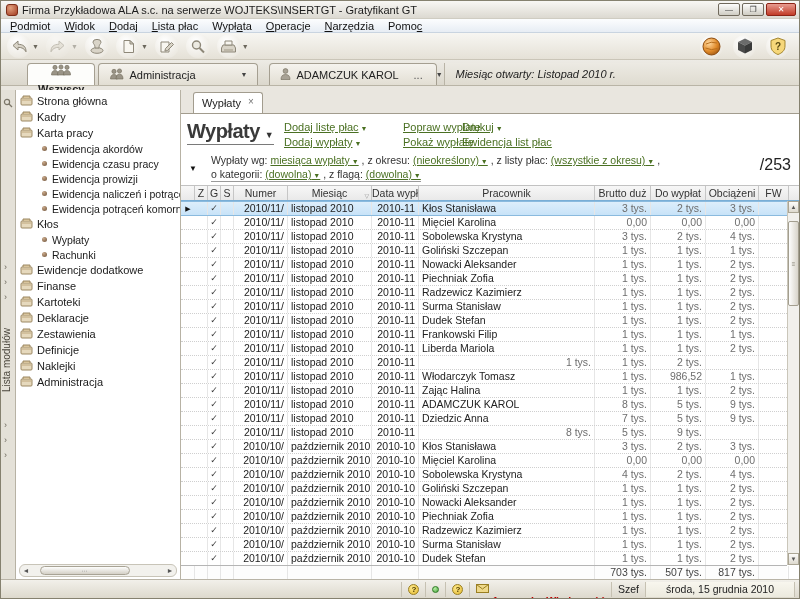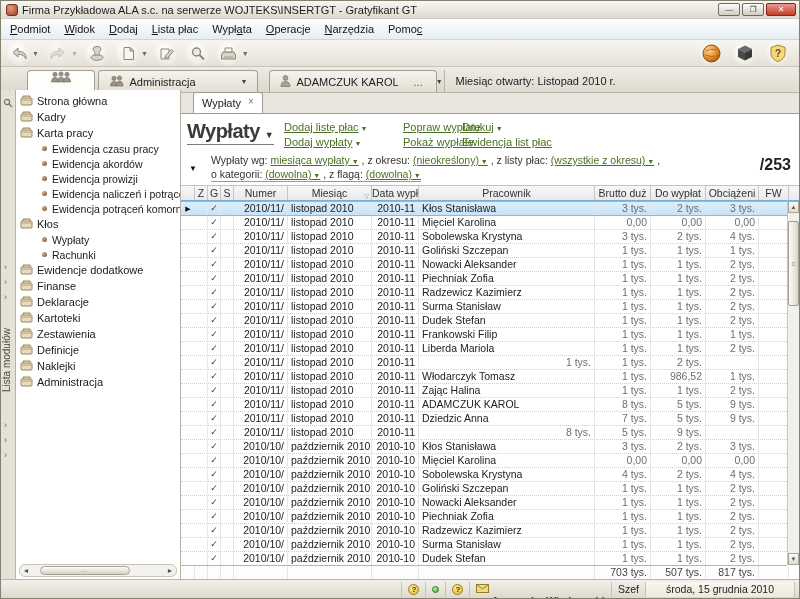--- a/index.html
+++ b/index.html
@@ -8,40 +8,40 @@
 
   
   .titlebar{height:18px;display:flex;align-items:center;background:linear-gradient(#f8f7f4,#dcd9d1);border-bottom:1px solid #cfccc2;padding:0 3px;}
   .appicon{width:12px;height:12px;border-radius:3px;background:radial-gradient(circle at 35% 30%,#e2a07d,#a33d22);border:1px solid #7e2d18;margin:0 4px 0 2px;flex:0 0 auto;}
   .apptitle{font-size:11px;color:#1c1c1c;white-space:nowrap;overflow:hidden;flex:1;}
   .winbtns{display:flex;gap:2px;margin-left:4px;}
   .winbtn{width:22px;height:13px;border:1px solid #70695c;border-radius:2px;background:linear-gradient(#fdfdfc,#cfccc3);font-size:8px;line-height:11px;text-align:center;color:#333;}
   .winbtn.close{width:30px;background:linear-gradient(#e89c90,#c23b28);color:#fff;border-color:#8c2316;font-weight:bold;}
 
   
-  .menubar{height:21px;display:flex;align-items:center;background:linear-gradient(#fcfdfe,#e7edf4);border-bottom:1px solid #c9d4e0;padding-left:2px;}
+  .menubar{height:14px;display:flex;align-items:center;background:linear-gradient(#fcfdfe,#e7edf4);border-bottom:1px solid #c9d4e0;padding-left:2px;}
   .menuitem{font-size:11px;color:#111;padding:1px 7px;white-space:nowrap;}
   .menuitem u{text-decoration:underline;}
 
   
   .toolbar{height:27px;display:flex;align-items:center;background:linear-gradient(#f7f6f2,#e5e1d7);border-bottom:1px solid #cac5b8;padding:0 6px;}
   .tbtn{display:flex;align-items:center;margin-right:7px;}
   .tbtn .bubble{width:24px;height:24px;border-radius:50%;background:radial-gradient(circle at 40% 30%,#ffffff,#e6e2d8);display:flex;align-items:center;justify-content:center;}
   .tbtn.disabled{opacity:.45;}
   .tcaret{font-size:7px;color:#6b675c;margin-left:1px;}
   .tb-right{margin-left:auto;display:flex;align-items:center;gap:10px;padding-right:4px;}
   .tb-right .bubble{width:23px;height:23px;border-radius:50%;background:radial-gradient(circle at 40% 30%,#ffffff,#e6e2d8);display:flex;align-items:center;justify-content:center;}
 
   
   .tabstrip{height:26px;background:linear-gradient(#edebe5,#dbd7cc);border-bottom:1px solid #b9b4a6;display:flex;align-items:flex-end;padding-left:26px;}
   .ctab{height:22px;display:flex;align-items:center;gap:5px;padding:0 10px;border:1px solid #a59f91;border-bottom:none;border-radius:4px 4px 0 0;background:linear-gradient(#f5f3ee,#e2ded3);font-size:11px;color:#222;margin-right:3px;white-space:nowrap;}
   .ctab.active{background:#fdfdfb;font-weight:bold;flex-direction:column;}
   .ctab .caret{font-size:7px;color:#444;margin-left:8px;}
   .ctab .dots{color:#555;margin-left:10px;}
-  .monthpanel{height:22px;flex:1;display:flex;align-items:center;border-left:1px solid #b9b4a6;background:linear-gradient(#eceae3,#dfdbd0);padding-left:10px;font-size:11px;color:#222;margin-left:4px;}
+  .monthpanel{height:22px;flex:1;display:flex;align-items:center;border-left:1px solid #b9b4a6;background:linear-gradient(#eceae3,#dfdbd0);padding-left:10px;font-size:11px;color:#222;margin-left:4px;font-style:italic;}
 
   
   .main{position:absolute;top:89px;left:0;right:0;bottom:19px;display:flex;}
   .modstrip{width:15px;background:#e4e1d8;border-right:1px solid #b7b2a4;position:relative;}
   .modstrip .pin{position:absolute;top:4px;left:2px;}
   .modstrip .chev{position:absolute;left:3px;font-size:9px;color:#6b675c;}
   .striplabel{position:absolute;left:0;top:215px;width:15px;height:110px;writing-mode:vertical-rl;transform:rotate(180deg);font-size:10px;color:#4a463c;text-align:center;}
   .treepanel{width:165px;background:#fff;border-right:1px solid #b7b2a4;position:relative;overflow:hidden;}
   .tree{padding-top:3px;}
   .titem{height:16px;display:flex;align-items:center;gap:4px;padding-left:4px;font-size:11px;color:#1a1a1a;white-space:nowrap;}
@@ -65,21 +65,21 @@
   .actioncol{position:absolute;top:7px;display:flex;flex-direction:column;gap:3px;}
   .alink{font-size:11px;color:var(--link,#4a7022);text-decoration:underline;white-space:nowrap;}
   .alink .dd{font-size:7px;text-decoration:none;display:inline-block;margin-left:2px;}
 
   .filterzone{position:absolute;top:38px;left:0;right:0;height:32px;font-size:10.5px;color:#333;}
   .ftoggle{position:absolute;left:8px;top:12px;font-size:8px;color:#111;}
   .fline1{position:absolute;left:30px;top:2px;white-space:nowrap;}
   .fline2{position:absolute;left:30px;top:16px;white-space:nowrap;border-bottom:1px solid #9a9a9a;padding-bottom:1px;}
   .flink{color:var(--link,#4a7022);text-decoration:underline;}
   .flink .dd{font-size:7px;text-decoration:none;}
-  .counter{position:absolute;right:8px;top:4px;font-size:16px;color:#222;font-weight:bold;}
+  .counter{position:absolute;right:8px;top:4px;font-size:16px;color:#222;}
 
   
   .tablewrap{position:absolute;top:71px;left:0;right:0;bottom:0;border-top:1px solid #c2c2c2;}
   .tgrid{display:grid;grid-template-columns:14px 13px 13px 13px 54px 84px 47px 176px 56px 55px 53px 30px;}
   .thead{height:15px;background:linear-gradient(#f7f7f7,#e9e9e9);border-bottom:1px solid #79aed6;}
   .thead .hc{font-size:10.5px;color:#333;text-align:center;line-height:14px;border-right:1px solid #c6c6c6;overflow:hidden;white-space:nowrap;position:relative;}
   .thead .hc .sort{position:absolute;right:2px;top:3px;font-size:6px;color:#999;}
   .tbody{position:absolute;top:15px;bottom:14px;left:0;right:12px;overflow:hidden;}
   .trow{height:14px;border-bottom:1px dotted #cfcfcf;background:#fff;}
   .trow .c{font-size:10.5px;line-height:13px;color:#222;border-right:1px solid #e6e6e6;overflow:hidden;white-space:nowrap;padding:0 3px;}
@@ -298,25 +298,25 @@
           <div class="titem">
             <span><svg width="13" height="12" viewBox="0 0 13 12">
                 <rect x="1" y="4" width="11" height="7" rx="1" fill="#e6d9bd" stroke="#9c8862"></rect>
                 <path d="M3 4 V2 h7 v2" fill="#d8c49c" stroke="#9c8862"></path>
                 <path d="M2 6 h9" stroke="#bfa87e"></path>
               </svg></span>
             <span>Karta pracy</span>
           </div>
           <div class="tchild">
             <span class="bullet"></span>
-            <span>Ewidencja czasu pracy</span>
+            <span>Ewidencja akordów</span>
           </div>
           <div class="tchild">
             <span class="bullet"></span>
-            <span>Ewidencja akordów</span>
+            <span>Ewidencja czasu pracy</span>
           </div>
           <div class="tchild">
             <span class="bullet"></span>
             <span>Ewidencja prowizji</span>
           </div>
           <div class="tchild">
             <span class="bullet"></span>
             <span>Ewidencja naliczeń i potrąceń</span>
           </div>
           <div class="tchild">
@@ -354,29 +354,29 @@
                 <path d="M2 6 h9" stroke="#bfa87e"></path>
               </svg></span>
             <span>Finanse</span>
           </div>
           <div class="titem">
             <span><svg width="13" height="12" viewBox="0 0 13 12">
                 <rect x="1" y="4" width="11" height="7" rx="1" fill="#e6d9bd" stroke="#9c8862"></rect>
                 <path d="M3 4 V2 h7 v2" fill="#d8c49c" stroke="#9c8862"></path>
                 <path d="M2 6 h9" stroke="#bfa87e"></path>
               </svg></span>
+            <span>Kartoteki</span>
+          </div>
+          <div class="titem">
+            <span><svg width="13" height="12" viewBox="0 0 13 12">
+                <rect x="1" y="4" width="11" height="7" rx="1" fill="#e6d9bd" stroke="#9c8862"></rect>
+                <path d="M3 4 V2 h7 v2" fill="#d8c49c" stroke="#9c8862"></path>
+                <path d="M2 6 h9" stroke="#bfa87e"></path>
+              </svg></span>
             <span>Deklaracje</span>
-          </div>
-          <div class="titem">
-            <span><svg width="13" height="12" viewBox="0 0 13 12">
-                <rect x="1" y="4" width="11" height="7" rx="1" fill="#e6d9bd" stroke="#9c8862"></rect>
-                <path d="M3 4 V2 h7 v2" fill="#d8c49c" stroke="#9c8862"></path>
-                <path d="M2 6 h9" stroke="#bfa87e"></path>
-              </svg></span>
-            <span>Kartoteki</span>
           </div>
           <div class="titem">
             <span><svg width="13" height="12" viewBox="0 0 13 12">
                 <rect x="1" y="4" width="11" height="7" rx="1" fill="#e6d9bd" stroke="#9c8862"></rect>
                 <path d="M3 4 V2 h7 v2" fill="#d8c49c" stroke="#9c8862"></path>
                 <path d="M2 6 h9" stroke="#bfa87e"></path>
               </svg></span>
             <span>Zestawienia</span>
           </div>
           <div class="titem">

